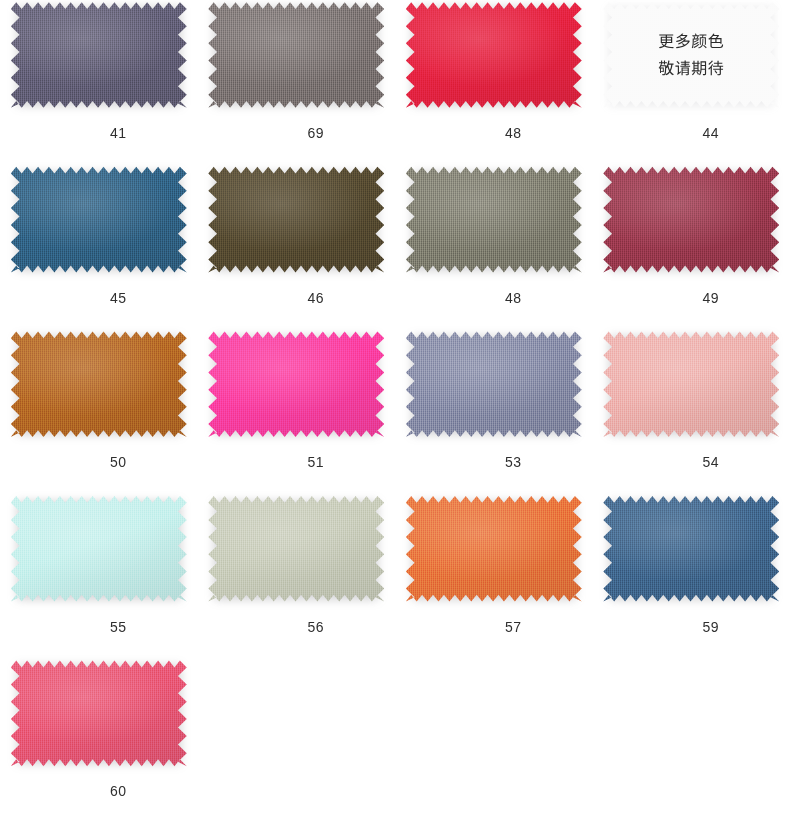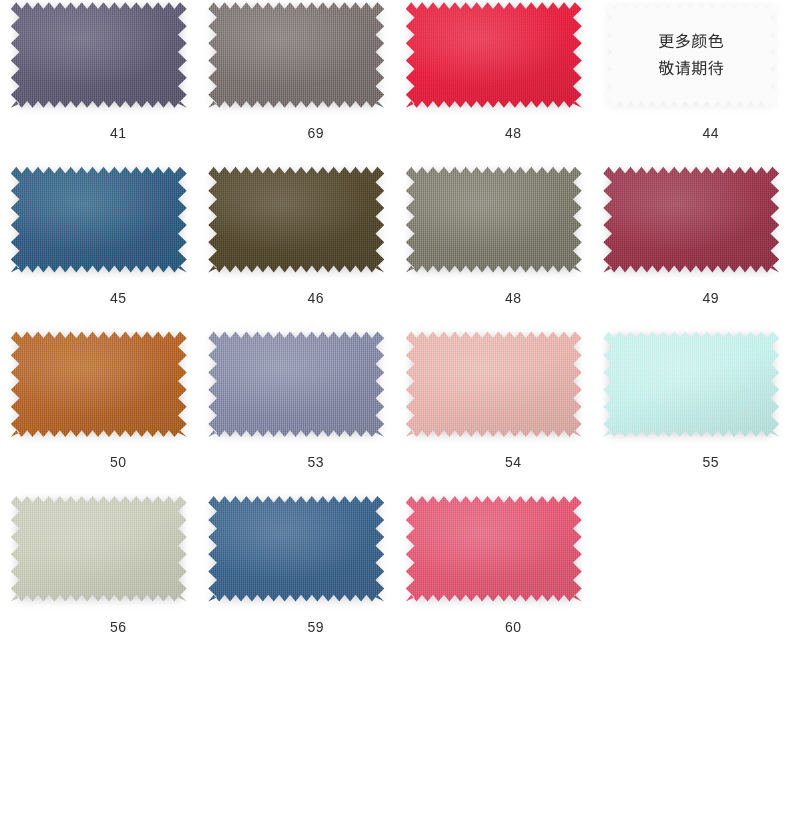--- a/index.html
+++ b/index.html
@@ -264,20 +264,30 @@
         <div class="chip" style="background-color: rgb(179, 101, 36);">
           <div class="chip-texture"></div>
           <div class="chip-sheen"></div>
         </div>
       </div>
       <div class="chip-label">50</div>
     </div>
     <div class="swatch-cell">
       <div class="chip-wrap">
         <div class="chip-shadow"></div>
+        <div class="chip" style="background-color: rgb(251, 61, 158);">
+          <div class="chip-texture"></div>
+          <div class="chip-sheen"></div>
+        </div>
+      </div>
+      <div class="chip-label">51</div>
+    </div>
+    <div class="swatch-cell">
+      <div class="chip-wrap">
+        <div class="chip-shadow"></div>
         <div class="chip" style="background-color: rgb(131, 136, 165);">
           <div class="chip-texture"></div>
           <div class="chip-sheen"></div>
         </div>
       </div>
       <div class="chip-label">53</div>
     </div>
     <div class="swatch-cell">
       <div class="chip-wrap">
         <div class="chip-shadow"></div>
@@ -304,20 +314,30 @@
         <div class="chip" style="background-color: rgb(199, 203, 184);">
           <div class="chip-texture"></div>
           <div class="chip-sheen"></div>
         </div>
       </div>
       <div class="chip-label">56</div>
     </div>
     <div class="swatch-cell">
       <div class="chip-wrap">
         <div class="chip-shadow"></div>
+        <div class="chip" style="background-color: rgb(233, 112, 58);">
+          <div class="chip-texture"></div>
+          <div class="chip-sheen"></div>
+        </div>
+      </div>
+      <div class="chip-label">57</div>
+    </div>
+    <div class="swatch-cell">
+      <div class="chip-wrap">
+        <div class="chip-shadow"></div>
         <div class="chip" style="background-color: rgb(62, 99, 137);">
           <div class="chip-texture"></div>
           <div class="chip-sheen"></div>
         </div>
       </div>
       <div class="chip-label">59</div>
     </div>
     <div class="swatch-cell">
       <div class="chip-wrap">
         <div class="chip-shadow"></div>

